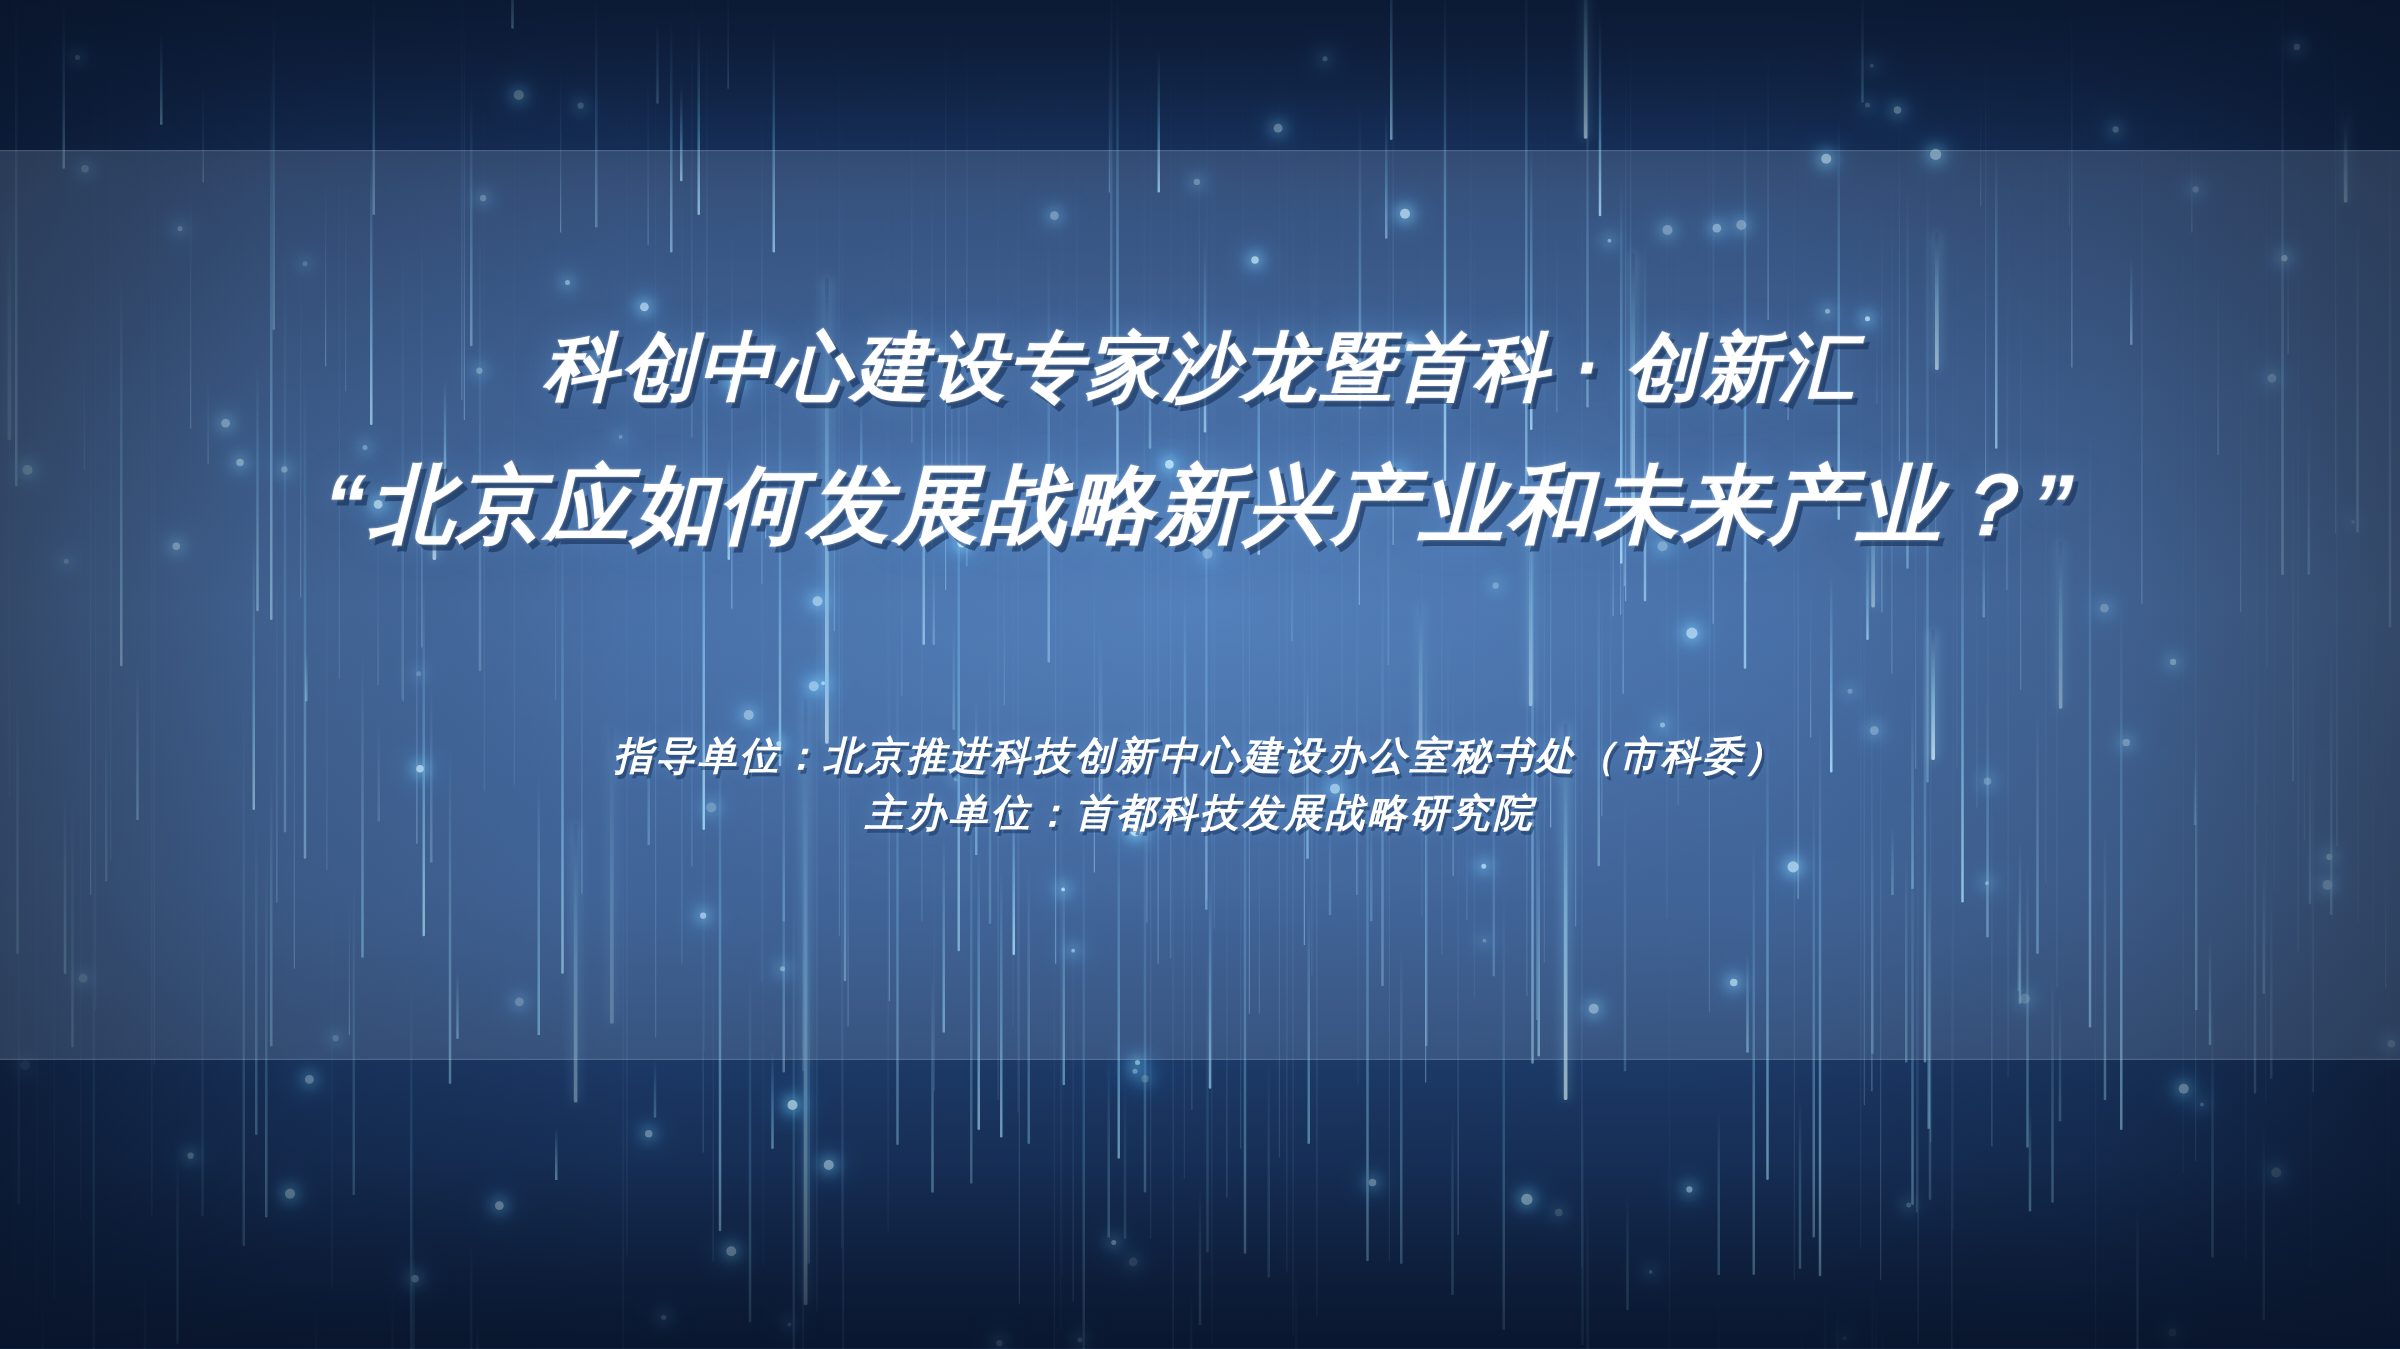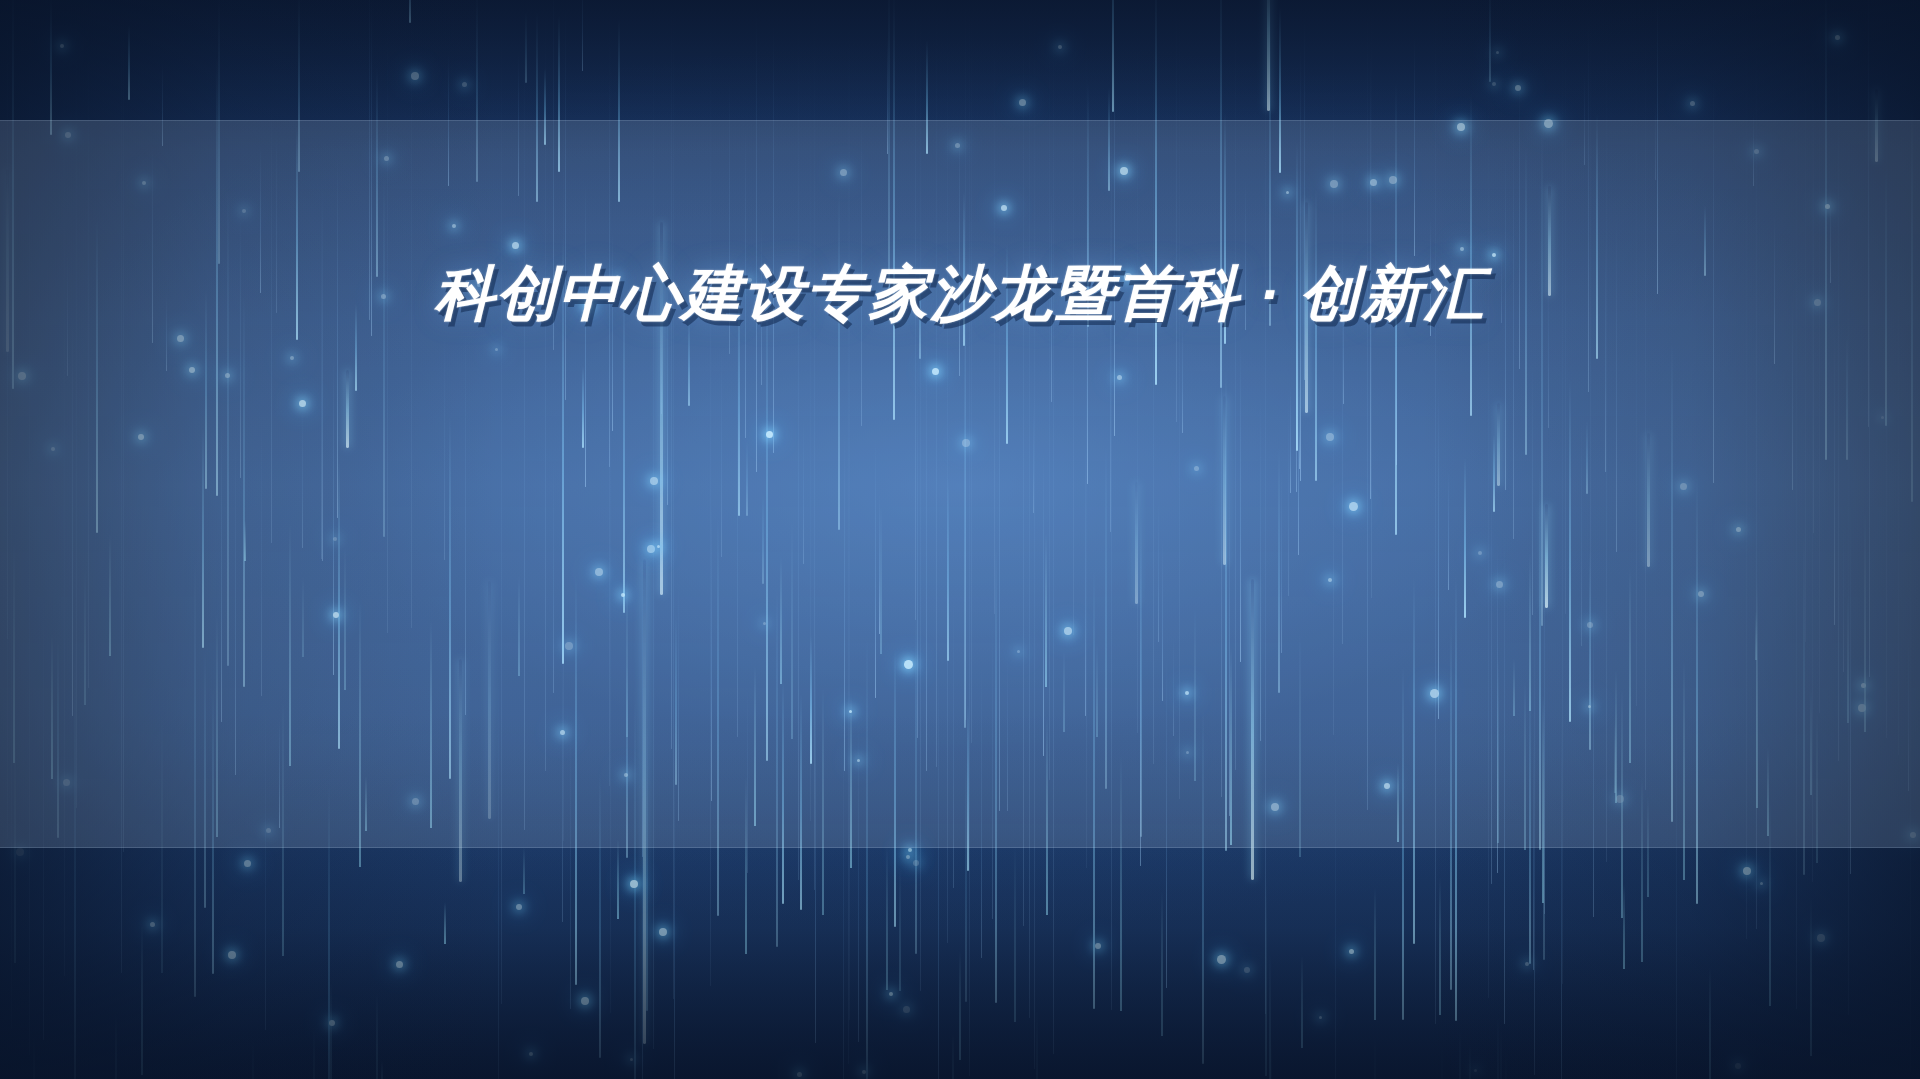--- a/index.html
+++ b/index.html
@@ -679,19 +679,22 @@
     </div>
 
   <div class="bg-vignette"></div>
 
   <div class="band top"></div>
 
   <div class="content">
 
     <div class="title-block">
       <div class="title-line title-line-1">科创中心建设专家沙龙暨首科 · 创新汇</div>
+      <div class="title-line title-line-2">“北京应如何发展战略新兴产业和未来产业？”</div>
     </div>
 
     <div class="orgs">
+      <div class="org-line">指导单位：北京推进科技创新中心建设办公室秘书处（市科委）</div>
+      <div class="org-line">主办单位：首都科技发展战略研究院</div>
     </div>
 
   </div>
 </div>
 
 </body></html>

